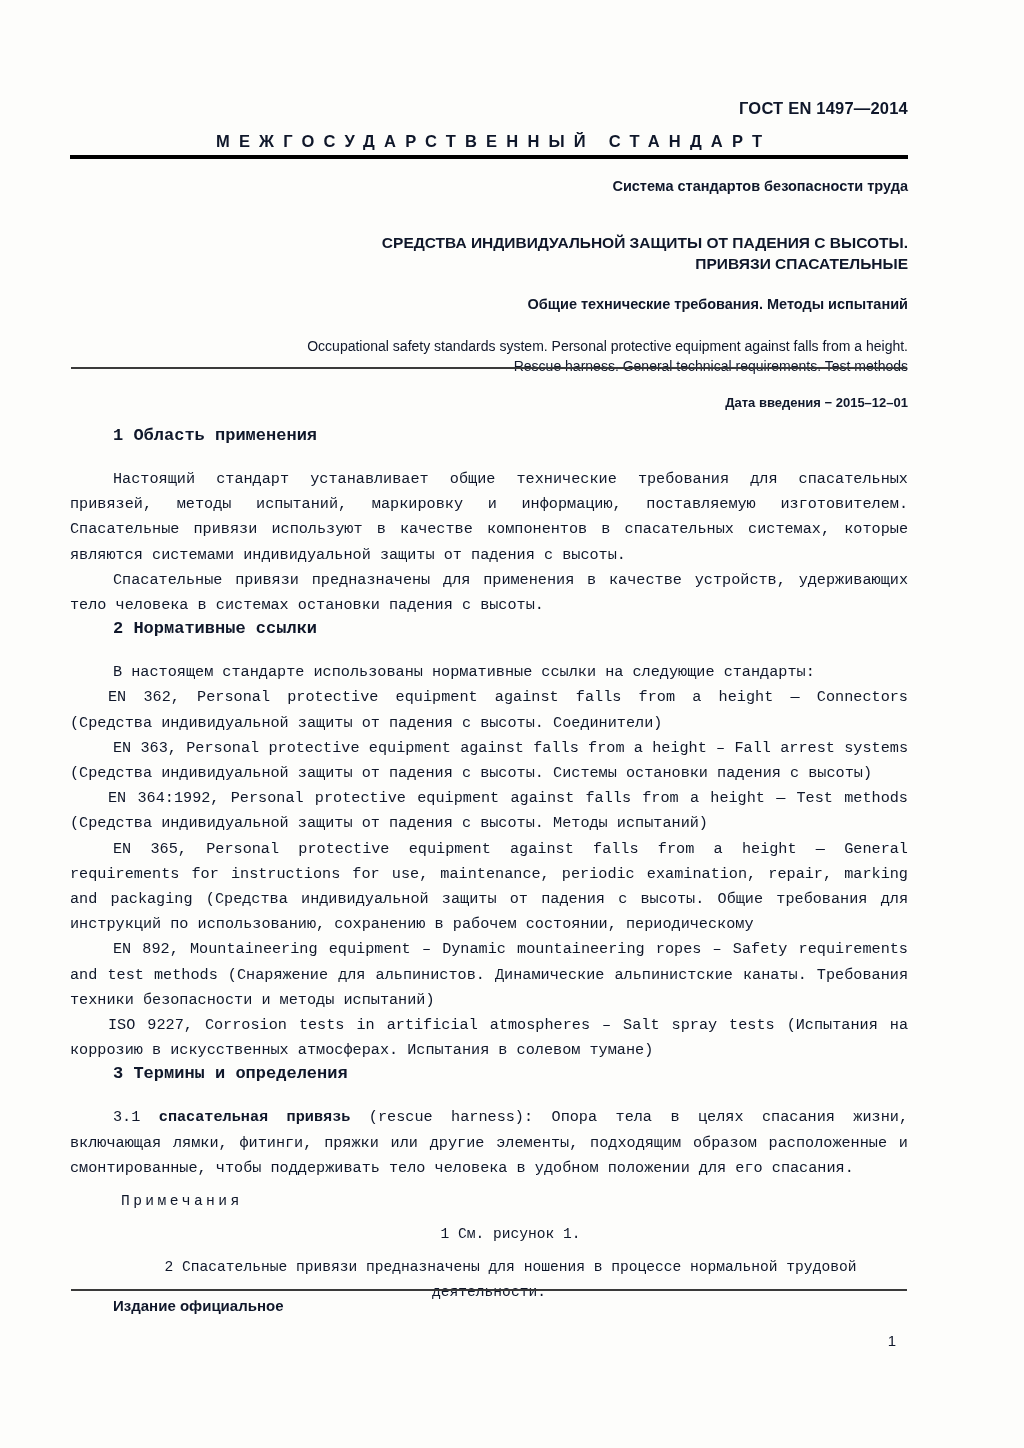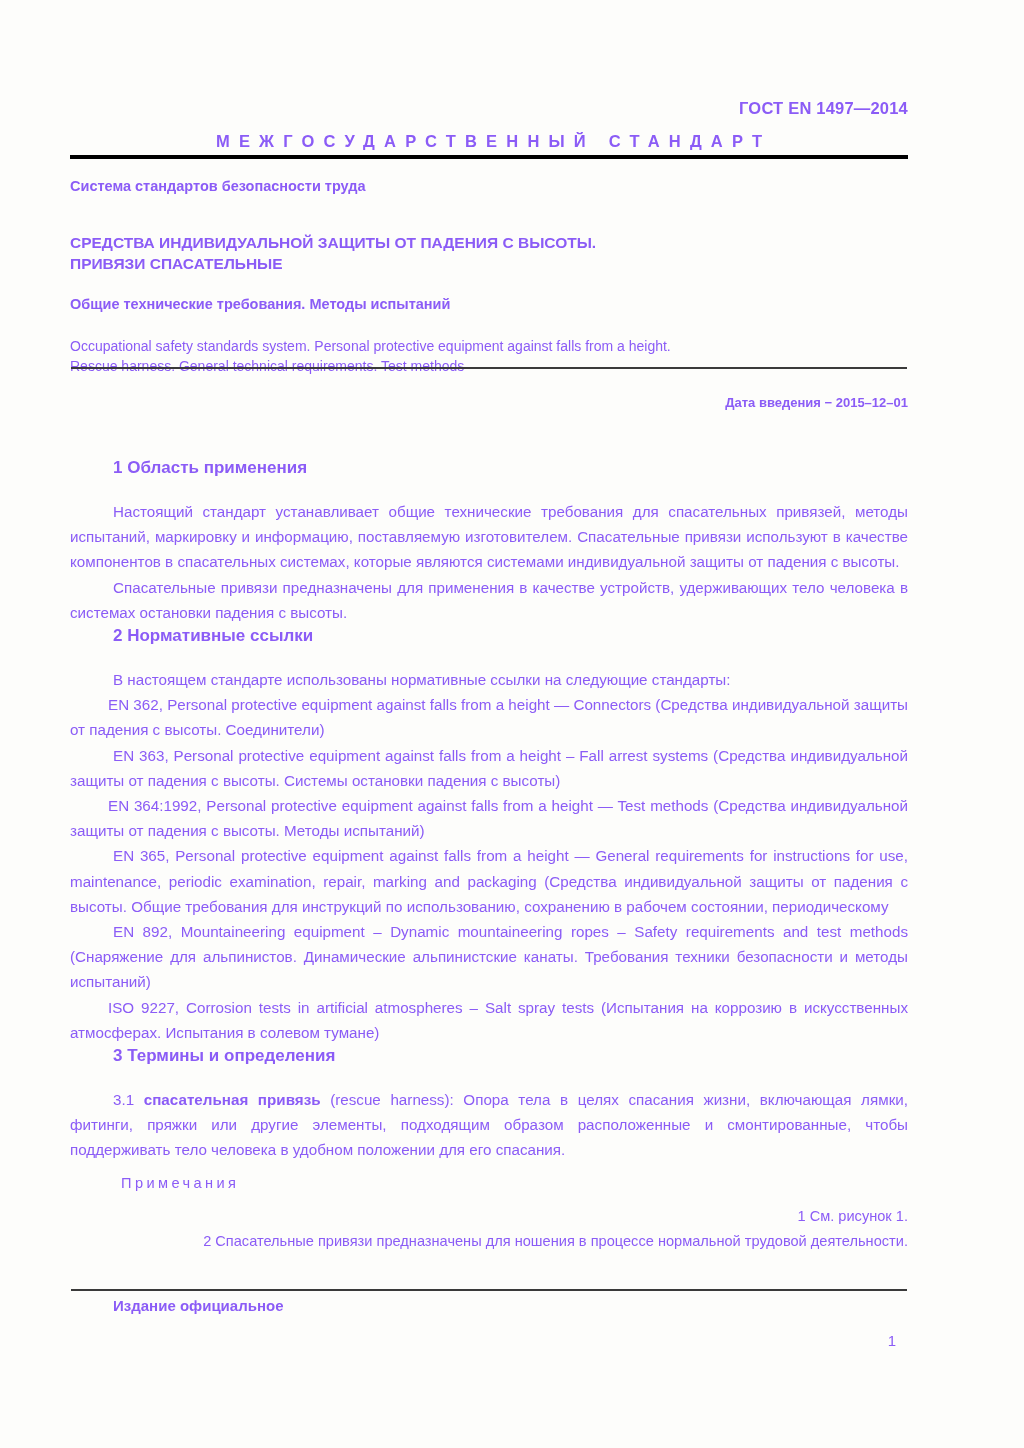--- a/index.html
+++ b/index.html
@@ -6,21 +6,21 @@
     margin: 0;
     padding: 0;
     background: #ffffff;
   }
   .page {
     position: relative;
     width: 1024px;
     height: 1448px;
     background: #fdfdfb;
     font-family: "Liberation Sans", sans-serif;
-    color: #8b5cf6;
+    color: #0f172a;
     overflow: hidden;
     box-sizing: border-box;
   }
 
   
   .gost-number {
     position: absolute;
     left: 70px;
     top: 99px;
     width: 838px;
@@ -50,21 +50,21 @@
     height: 4px;
     background: #000;
   }
 
   
   .title-block {
     position: absolute;
     left: 70px;
     top: 178px;
     width: 838px;
-    text-align: left;
+    text-align: right;
   }
   .sub-system {
     font-size: 14.5px;
     font-weight: bold;
     margin-bottom: 22px;
   }
   .main-title {
     font-size: 15.5px;
     font-weight: bold;
     line-height: 21px;
@@ -100,22 +100,23 @@
     width: 838px;
     text-align: right;
     font-size: 13px;
     font-weight: bold;
   }
 
   
   .content {
     position: absolute;
     left: 70px;
-    top: 457px;
-    width: 838px;
+    top: 425px;
+    width: 838px;
+    font-family: Liberation Mono, monospace;
   }
   h2.section {
     font-size: 17px;
     font-weight: bold;
     margin: 0 0 20px 43px;
     line-height: 22px;
   }
   .gap-before { margin-top: 30px; }
 
   p.para {
@@ -124,23 +125,23 @@
     margin: 0;
     text-align: justify;
     text-justify: inter-word;
     text-indent: 43px;
   }
   p.para.small-indent { text-indent: 38px; }
 
   p.note-line {
     font-size: 14.6px;
     line-height: 25px;
-    margin: 0;
+    margin: 8px;
     text-indent: 43px;
-    text-align: right;
+    text-align: center;
   }
   .notes-caption {
     font-size: 14.6px;
     line-height: 25px;
     margin: 8px;
     text-indent: 43px;
     letter-spacing: 3.4px;
   }
 
   .b { font-weight: bold; }

